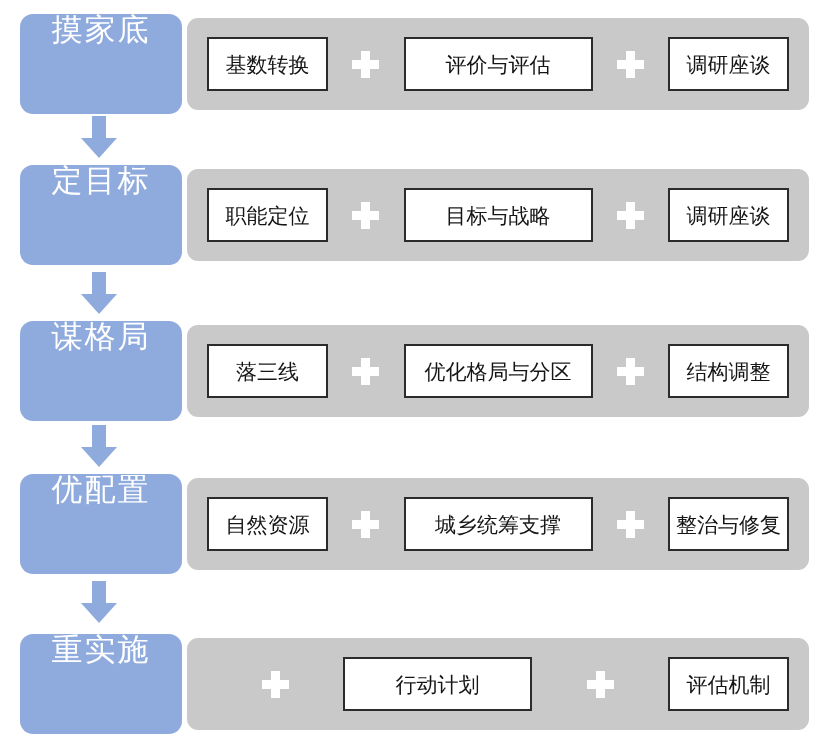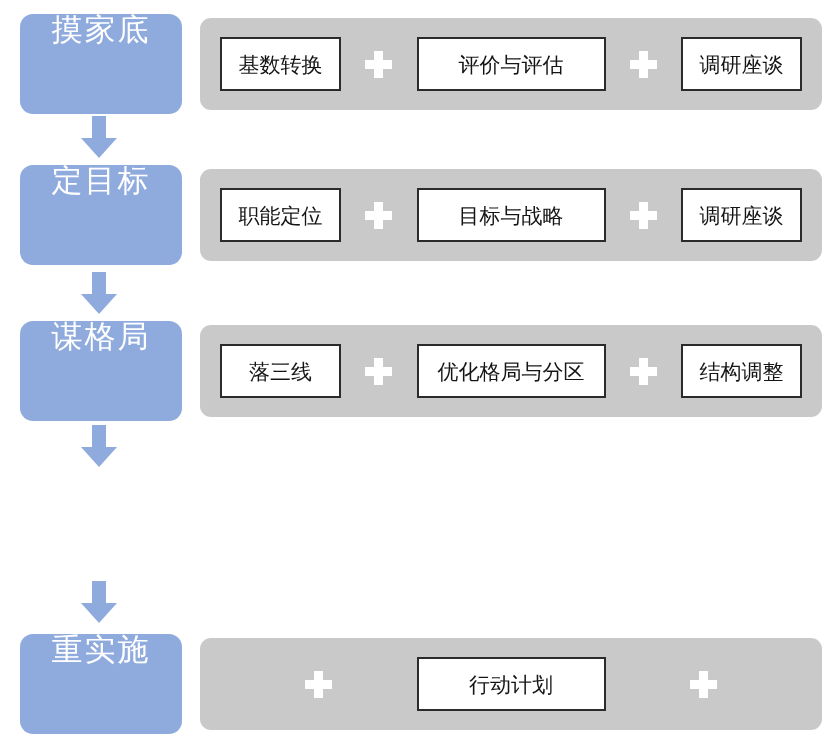--- a/index.html
+++ b/index.html
@@ -42,21 +42,21 @@
     color: #ffffff;
     font-size: 31px;
     line-height: 1;
     letter-spacing: 2px;
     white-space: nowrap;
     font-weight: 400;
   }
   
   .panel {
     position: absolute;
-    left: 200px;
+    left: 187px;
     top: 4px;
     width: 622px;
     height: 92px;
     background: #C9C9C9;
     border-radius: 11px;
     box-sizing: border-box;
     display: flex;
     align-items: center;
     padding: 0 20px;
     text-align: center;
@@ -182,33 +182,58 @@
           <span class="item-label">优化格局与分区</span>
         </div>
         <div class="plus">
           <span class="plus-glyph"></span>
         </div>
         <div class="item-box w-narrow">
           <span class="item-label">结构调整</span>
         </div>
       </div>
     </div>
+    <div class="row" style="top: 474px;">
+      <div class="stage-box">
+        <span class="stage-label">优配置</span>
+      </div>
+      <div class="panel">
+        <div class="item-box w-narrow">
+          <span class="item-label">自然资源</span>
+        </div>
+        <div class="plus">
+          <span class="plus-glyph"></span>
+        </div>
+        <div class="item-box w-wide">
+          <span class="item-label">城乡统筹支撑</span>
+        </div>
+        <div class="plus">
+          <span class="plus-glyph"></span>
+        </div>
+        <div class="item-box w-narrow">
+          <span class="item-label">整治与修复</span>
+        </div>
+      </div>
+    </div>
     <div class="row" style="top: 634px; padding-left: 32px;">
       <div class="stage-box">
         <span class="stage-label">重实施</span>
       </div>
       <div class="panel">
         <div class="plus">
           <span class="plus-glyph"></span>
         </div>
         <div class="item-box w-wide">
           <span class="item-label">行动计划</span>
         </div>
         <div class="plus">
           <span class="plus-glyph"></span>
+        </div>
+        <div class="item-box w-narrow">
+          <span class="item-label">评估机制</span>
         </div>
       </div>
     </div>
     <div class="arrow" style="top: 116px;">
       <svg width="36" height="42" viewBox="0 0 36 42" xmlns="http://www.w3.org/2000/svg">
         <polygon points="11,0 25,0 25,22 36,22 18,42 0,22 11,22" fill="#8FAADC"></polygon>
       </svg>
     </div>
     <div class="arrow" style="top: 272px;">
       <svg width="36" height="42" viewBox="0 0 36 42" xmlns="http://www.w3.org/2000/svg">

